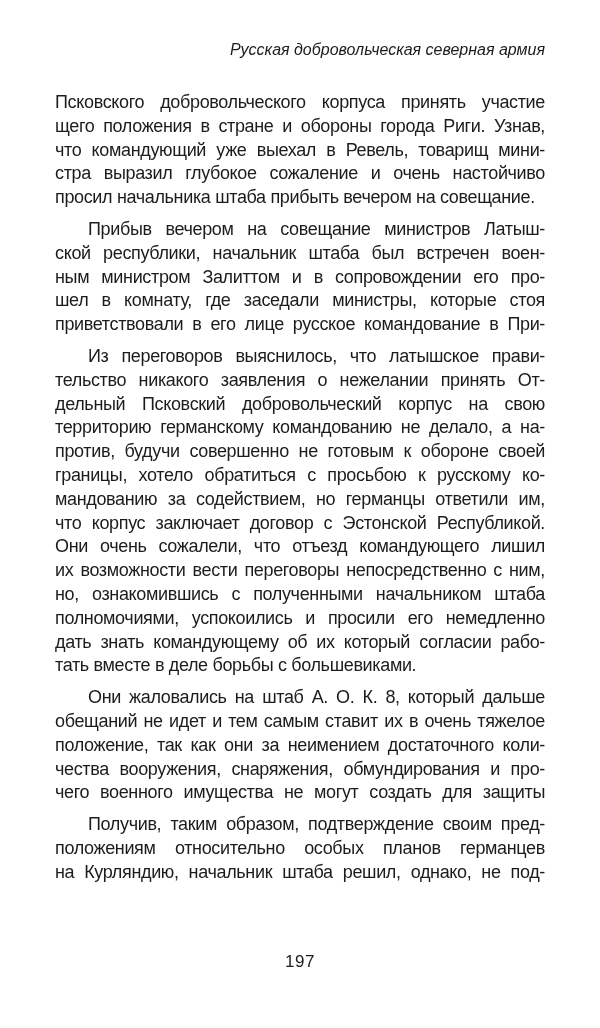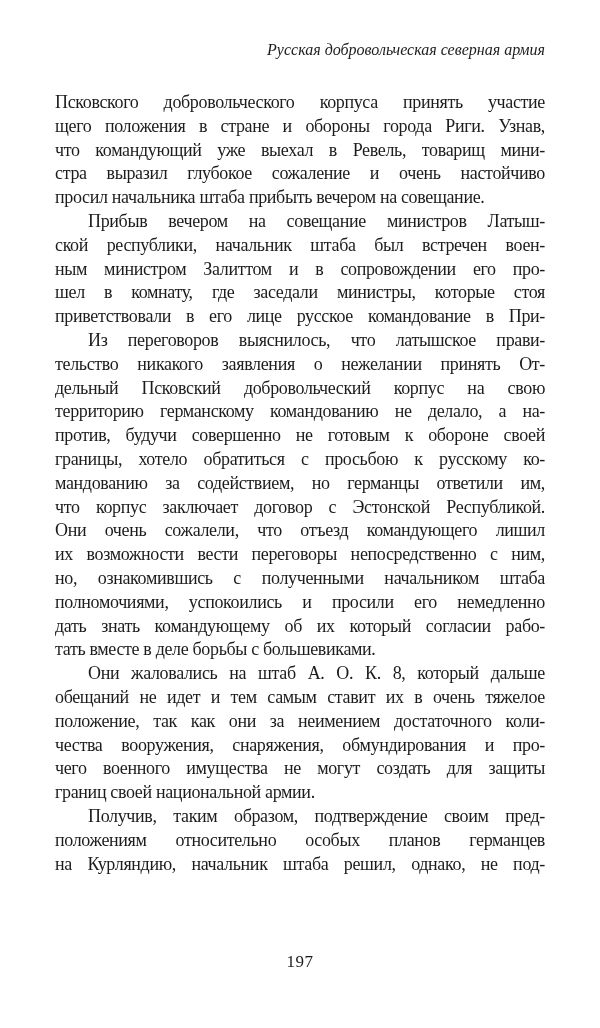--- a/index.html
+++ b/index.html
@@ -5,21 +5,21 @@
   html, body {
     margin: 0;
     padding: 0;
     background: #ffffff;
   }
   .page {
     position: relative;
     width: 600px;
     height: 1028px;
     background: #ffffff;
-    font-family: Liberation Serif, serif;
+    font-family: Liberation Sans, sans-serif;
     color: #1c1c1c;
     overflow: hidden;
   }
   .running-header {
     position: absolute;
     top: 40px;
     left: 55px;
     right: 55px;
     text-align: right;
     font-style: italic;
@@ -43,20 +43,21 @@
   .line {
     display: block;
     text-align: justify;
     text-align-last: justify;
   }
   .line.last {
     text-align-last: left;
   }
   .para.indent .line:first-child {
     text-indent: 33px;
+    margin-top: 8px;
   }
   .page-number {
     position: absolute;
     top: 952px;
     left: 0;
     width: 100%;
     text-align: center;
     font-size: 17px;
     letter-spacing: 0.5px;
     color: #1c1c1c;
@@ -101,21 +102,20 @@
         <span class="line">полномочиями, успокоились и просили его немедленно</span>
         <span class="line">дать знать командующему об их который согласии рабо-</span>
         <span class="line last">тать вместе в деле борьбы с большевиками.</span>
       </p>
       <p class="para indent">
         <span class="line">Они жаловались на штаб А. О. К. 8, который дальше</span>
         <span class="line">обещаний не идет и тем самым ставит их в очень тяжелое</span>
         <span class="line">положение, так как они за неимением достаточного коли-</span>
         <span class="line">чества вооружения, снаряжения, обмундирования и про-</span>
         <span class="line">чего военного имущества не могут создать для защиты</span>
-        <span class="line last">границ своей национальной армии.</span>
       </p>
       <p class="para indent">
         <span class="line">Получив, таким образом, подтверждение своим пред-</span>
         <span class="line">положениям относительно особых планов германцев</span>
         <span class="line">на Курляндию, начальник штаба решил, однако, не под-</span>
       </p>
     </div>
 
   <div class="page-number">197</div>
 

